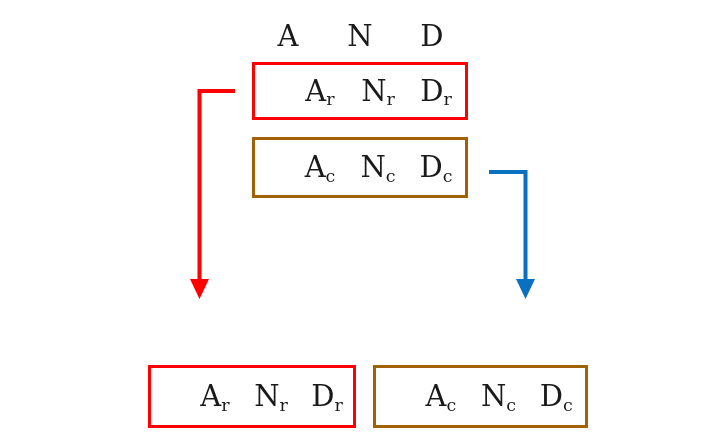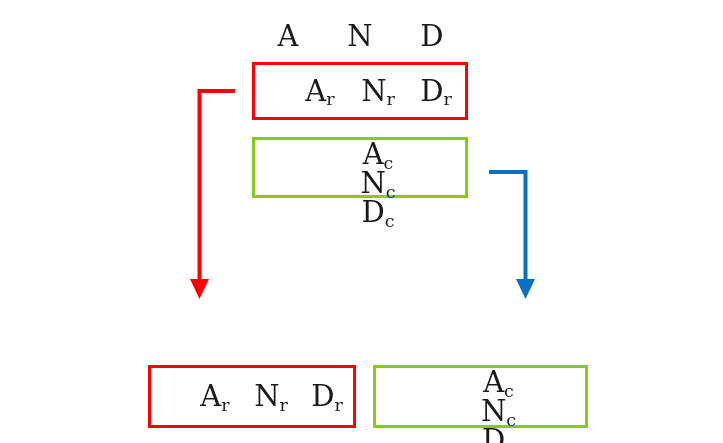--- a/index.html
+++ b/index.html
@@ -68,21 +68,21 @@
   }
   .vec-box .cell sub {
     font-size: 0.60em;
     vertical-align: baseline;
     position: relative;
     bottom: -0.28em;
     letter-spacing: 0;
   }
 
   .box-red   { border: 3px solid #ff0000; }
-  .box-blue  { border: 3px solid #84cc16; flex-direction: column; }
+  .box-blue  { border: 3px solid #a16207; }
 
   #box-top-rows    { left: 252px; top: 62px;  width: 216px; height: 58px; }
   #box-top-cols    { left: 252px; top: 137px; width: 216px; height: 61px; }
   #box-out-rows    { left: 148px; top: 365px; width: 208px; height: 63px; }
   #box-out-cols    { left: 373px; top: 365px; width: 215px; height: 63px; }
 
   #box-out-rows .cell, #box-out-cols .cell { width: 56px; }
 </style>
 </head>
 <body>

